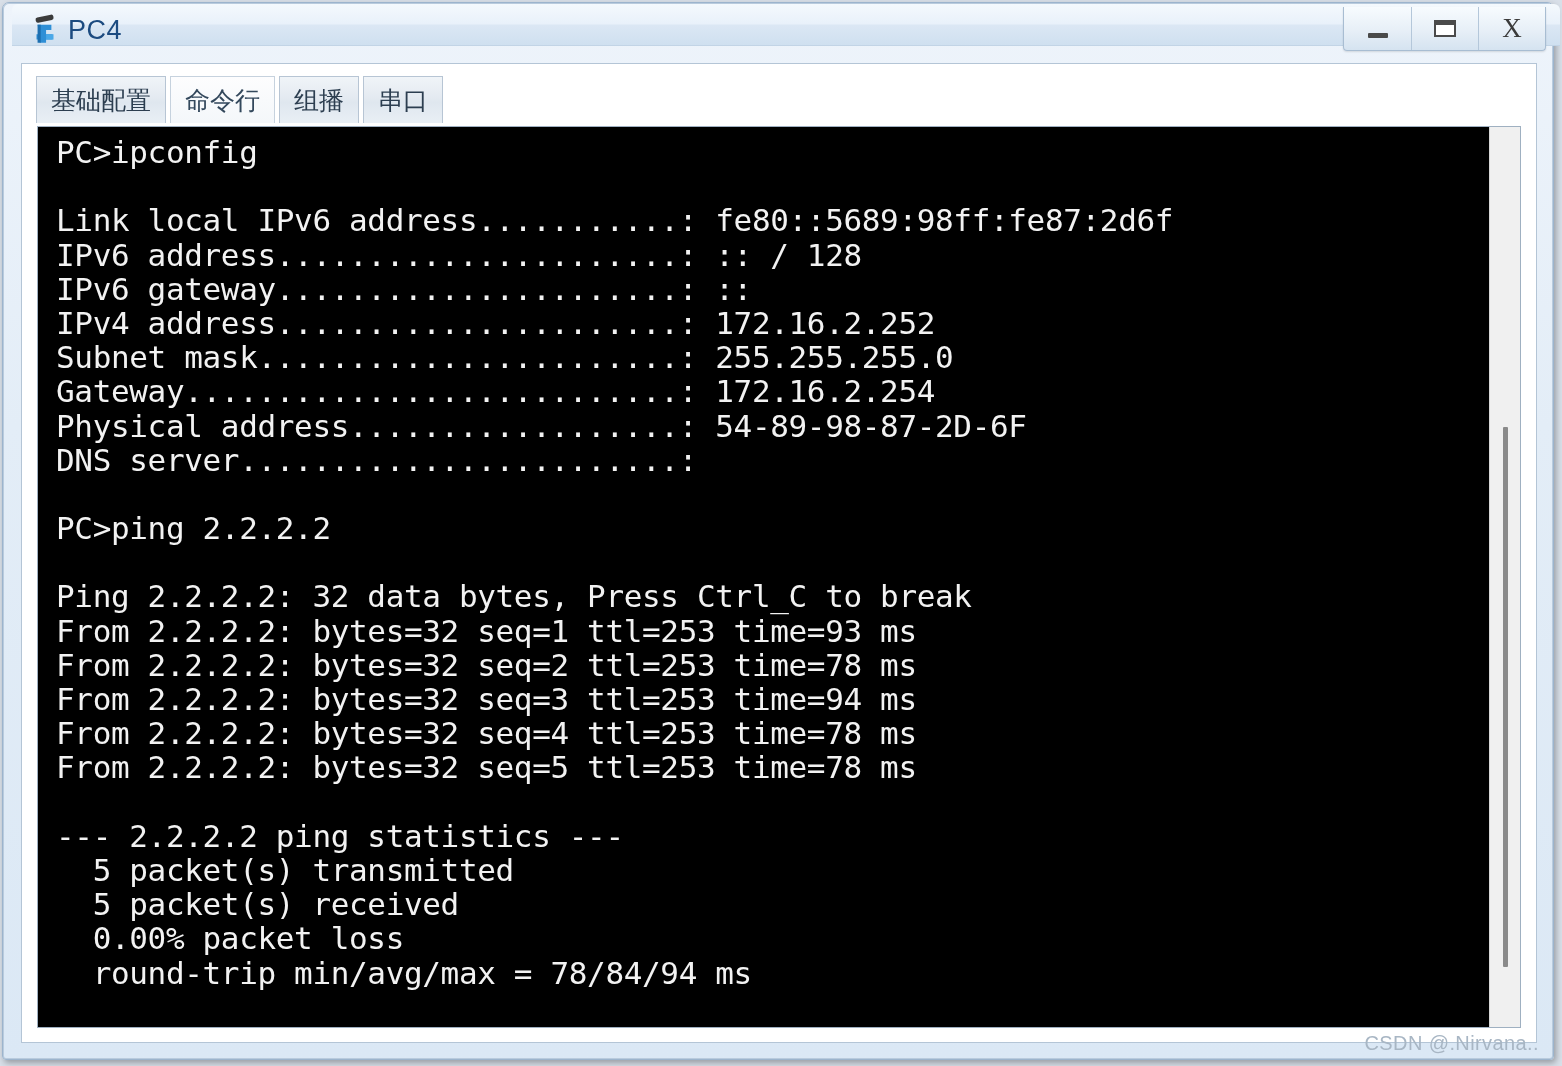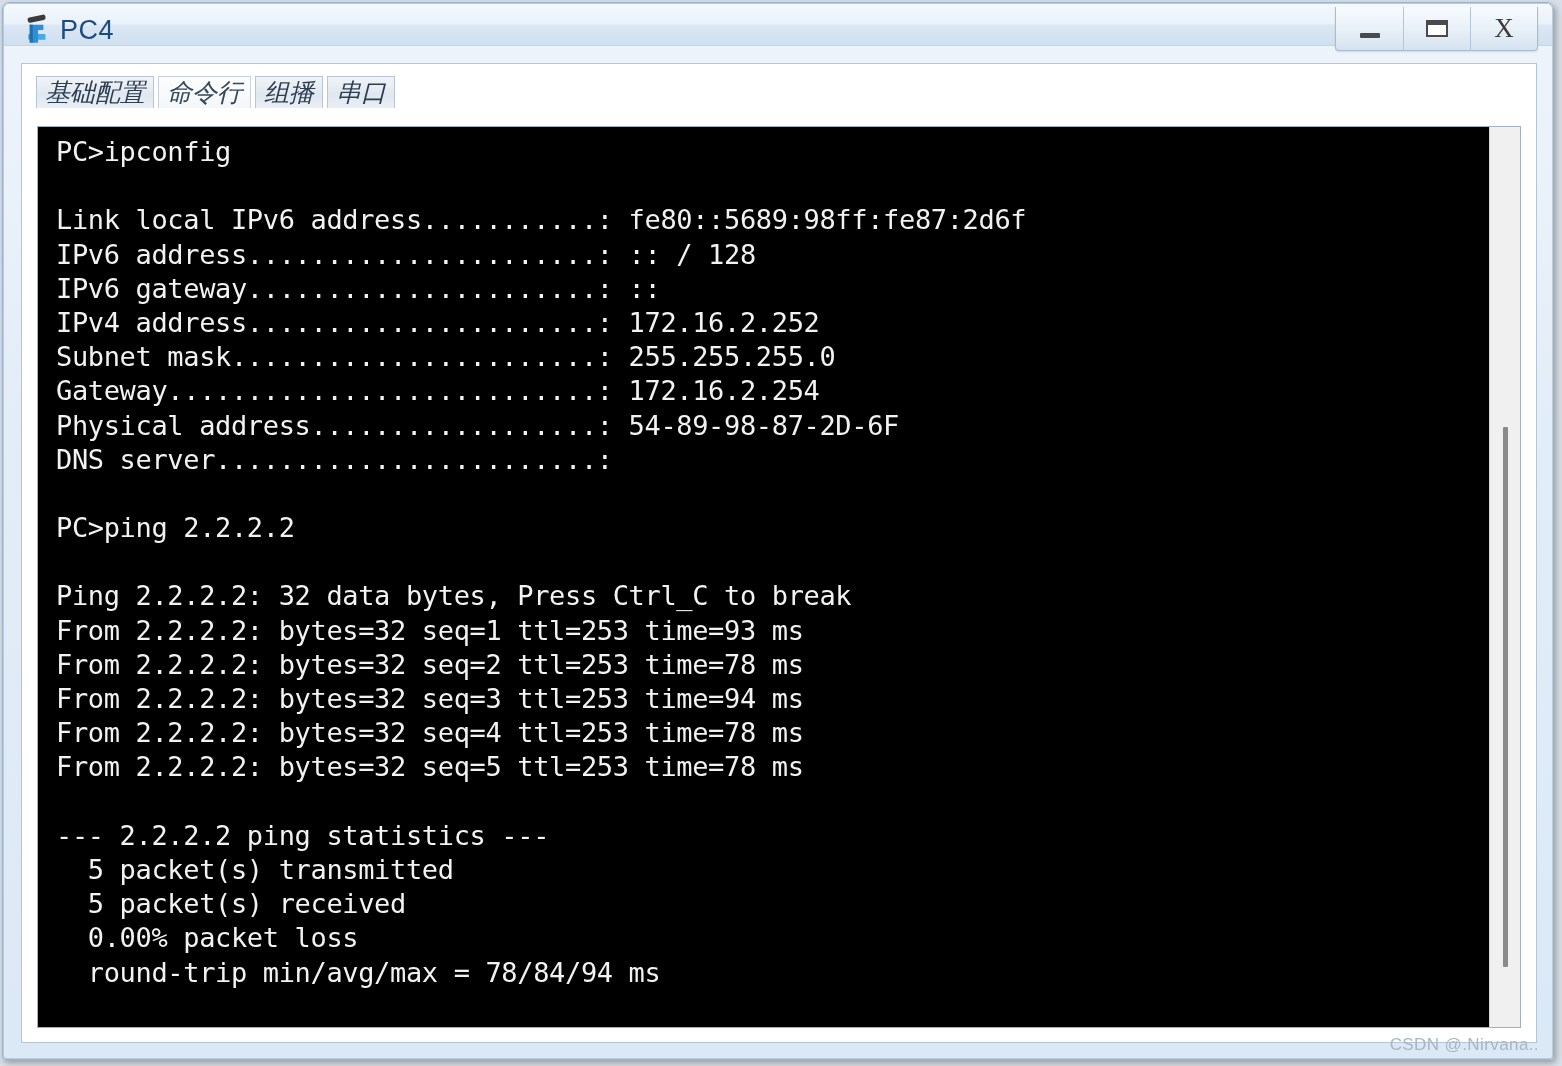--- a/index.html
+++ b/index.html
@@ -24,21 +24,21 @@
     box-sizing: border-box;
     border: 1px solid #9cb4cd;
     border-radius: 7px 7px 4px 4px;
     background: linear-gradient(to bottom, #eef4fb 0%, #e3edf7 40%, #dbe8f5 100%);
     box-shadow: 0 0 0 1px #b9cbdd inset, 2px 3px 6px rgba(0,0,0,0.30);
   }
 
   
   #title-bar {
     position: absolute;
-    left: 1px;
+    left: 9px;
     top: 1px;
     width: 1548px;
     height: 42px;
     border-radius: 6px 6px 0 0;
     background: linear-gradient(to bottom, #f4f9fd 0%, #e9f1fa 48%, #dbe7f4 52%, #cfe0f0 100%);
     border-bottom: 1px solid #c2d4e6;
     box-sizing: border-box;
   }
   #title-left {
     position: absolute;
@@ -116,36 +116,35 @@
   
   #tab-strip {
     position: absolute;
     left: 14px;
     top: 12px;
     height: 48px;
     display: flex;
     align-items: flex-start;
   }
   .tab {
-    height: 32px;
+    height: 47px;
     box-sizing: border-box;
     border: 1px solid #b7c5d4;
     border-bottom: none;
     background: linear-gradient(to bottom, #f0f4f8 0%, #e4eaf1 45%, #dfe7ef 55%, #e9eff5 100%);
     display: flex;
     align-items: center;
     justify-content: center;
     font-size: 25px;
     color: #2c3e50;
     cursor: pointer;
     margin-right: 4px;
-    padding: 0 8px;
+    padding: 0 14px;
     white-space: nowrap;
     font-family: "DejaVu Sans", "Liberation Sans", sans-serif;
-    font-style: italic;
   }
   .tab.active {
     background: linear-gradient(to bottom, #fdfdfe 0%, #f8fafc 50%, #f4f7fa 100%);
     border-color: #c6d2de;
     color: #33485c;
     justify-content: center;
   }
 
   
   #terminal-wrap {
@@ -158,21 +157,21 @@
     box-sizing: border-box;
     background: #000;
     overflow: hidden;
     display: flex;
   }
   #terminal {
     flex: 1 1 auto;
     background: #000000;
     color: #f2f2f2;
     font-family: "DejaVu Sans Mono", "Liberation Mono", monospace;
-    font-size: 27px;
+    font-size: 31px;
     line-height: 34.2px;
     padding: 8px 0 0 18px;
     box-sizing: border-box;
     white-space: pre;
     overflow: hidden;
     letter-spacing: -0.35px;
     cursor: text;
   }
   #terminal .line { height: 34.2px; }
 
@@ -193,21 +192,21 @@
     height: 540px;
     background: #8a8a8a;
     border-radius: 1px;
   }
 
   
   #watermark {
     position: absolute;
     right: 14px;
     bottom: 4px;
-    font-size: 17px;
+    font-size: 20px;
     color: #a8b6c4;
     font-family: "Liberation Sans", sans-serif;
     letter-spacing: 0.4px;
     white-space: nowrap;
   }
 </style>
 </head>
 <body>
 
 <div id="window-frame">

